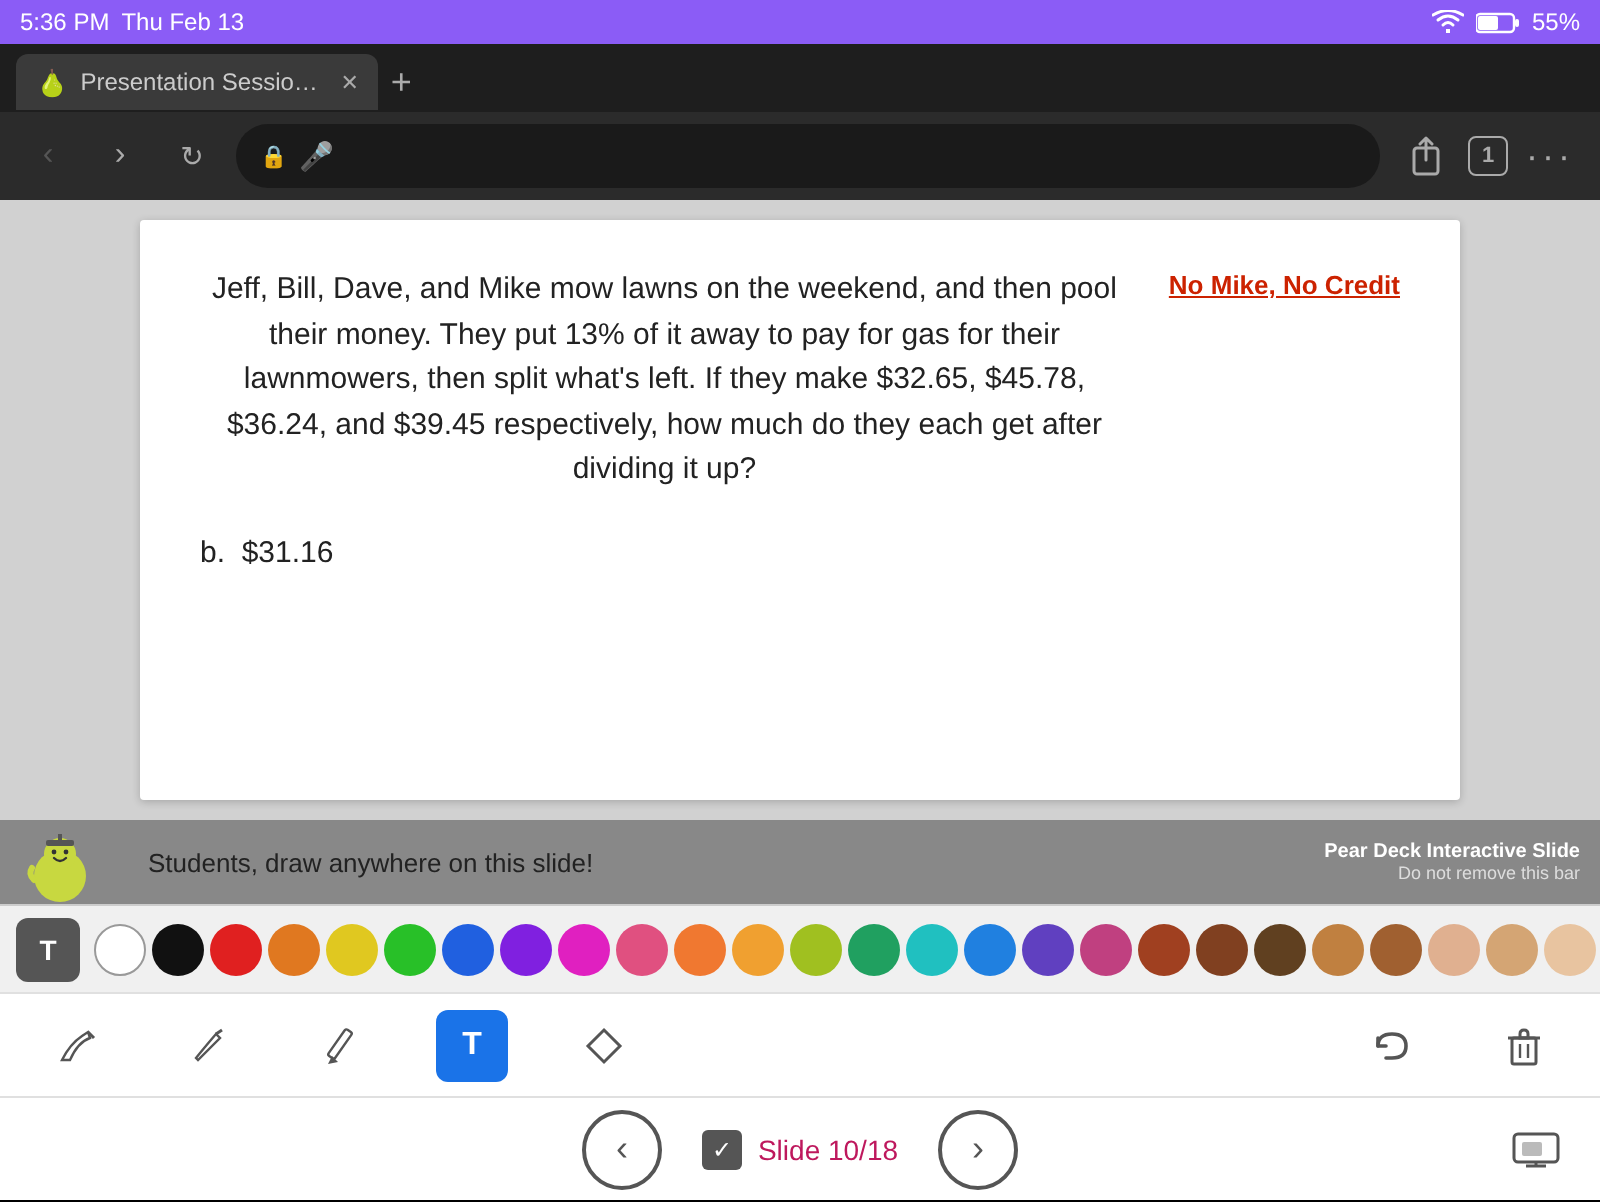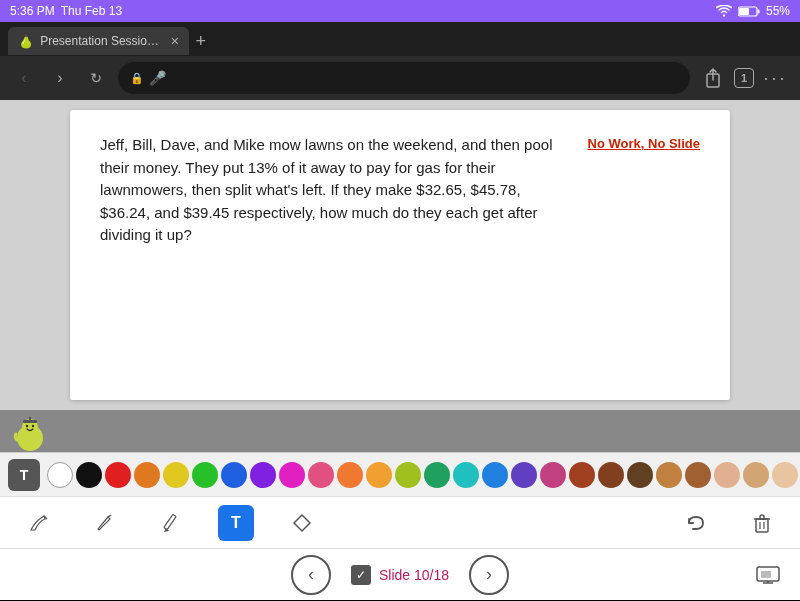--- a/index.html
+++ b/index.html
@@ -136,20 +136,21 @@
     .slide-content {
       display: flex;
       gap: 20px;
     }
 
     .question-text {
       font-size: 15px;
       line-height: 1.5;
       color: #222;
       flex: 1;
+      text-align: center;
     }
     .no-work-credit {
       color: #cc2200;
       font-size: 13px;
       font-weight: bold;
       text-decoration: underline;
       white-space: nowrap;
       flex-shrink: 0;
     }
 
@@ -371,24 +372,25 @@
     <span class="nav-action-btn" style="color:#aaa;font-size:18px;letter-spacing:2px;">···</span>
   </div>
 </div>
 
 <div class="main-content">
   <div class="slide-container">
     <div class="slide-content">
       <div style="flex:1;">
         <p class="question-text">Jeff, Bill, Dave, and Mike mow lawns on the weekend, and then pool their money.  They put 13% of it away to pay for gas for their lawnmowers, then split what's left.  If they make $32.65, $45.78, $36.24, and $39.45 respectively, how much do they each get after dividing it up?</p>
         <div class="answer-choices">
+          <div>b. &nbsp;$31.16</div>
         </div>
       </div>
       <div>
-        <span class="no-work-credit">No Work, No Slide</span>
+        <span class="no-work-credit">No Mike, No Credit</span>
       </div>
     </div>
   </div>
 </div>
 
 <div class="peardeck-bar">
 
   <div class="peardeck-logo">
     <svg width="40" height="40" viewBox="0 0 40 40">
 
@@ -398,20 +400,25 @@
 
       <circle cx="17" cy="14" r="1.2" fill="#333"></circle>
       <circle cx="23" cy="14" r="1.2" fill="#333"></circle>
       <path d="M17 17 Q20 20 23 17" stroke="#333" stroke-width="1.2" fill="none" stroke-linecap="round"></path>
 
       <rect x="13" y="8" width="14" height="3" rx="1" fill="#555"></rect>
       <rect x="19" y="5" width="2" height="4" fill="#555"></rect>
 
       <path d="M7 28 Q4 25 6 22" stroke="#c8d840" stroke-width="3" fill="none" stroke-linecap="round"></path>
     </svg>
+  </div>
+  <span class="peardeck-message">Students, draw anywhere on this slide!</span>
+  <div class="peardeck-badge">
+    <div class="peardeck-badge-title">Pear Deck Interactive Slide</div>
+    <div class="peardeck-badge-sub">Do not remove this bar</div>
   </div>
 </div>
 
 <div class="color-toolbar">
 
   <div class="text-tool-btn">
     <span>T</span>
   </div>
 
   <div class="color-swatch white" style="background:#fff;border:1.5px solid #999;"></div>

